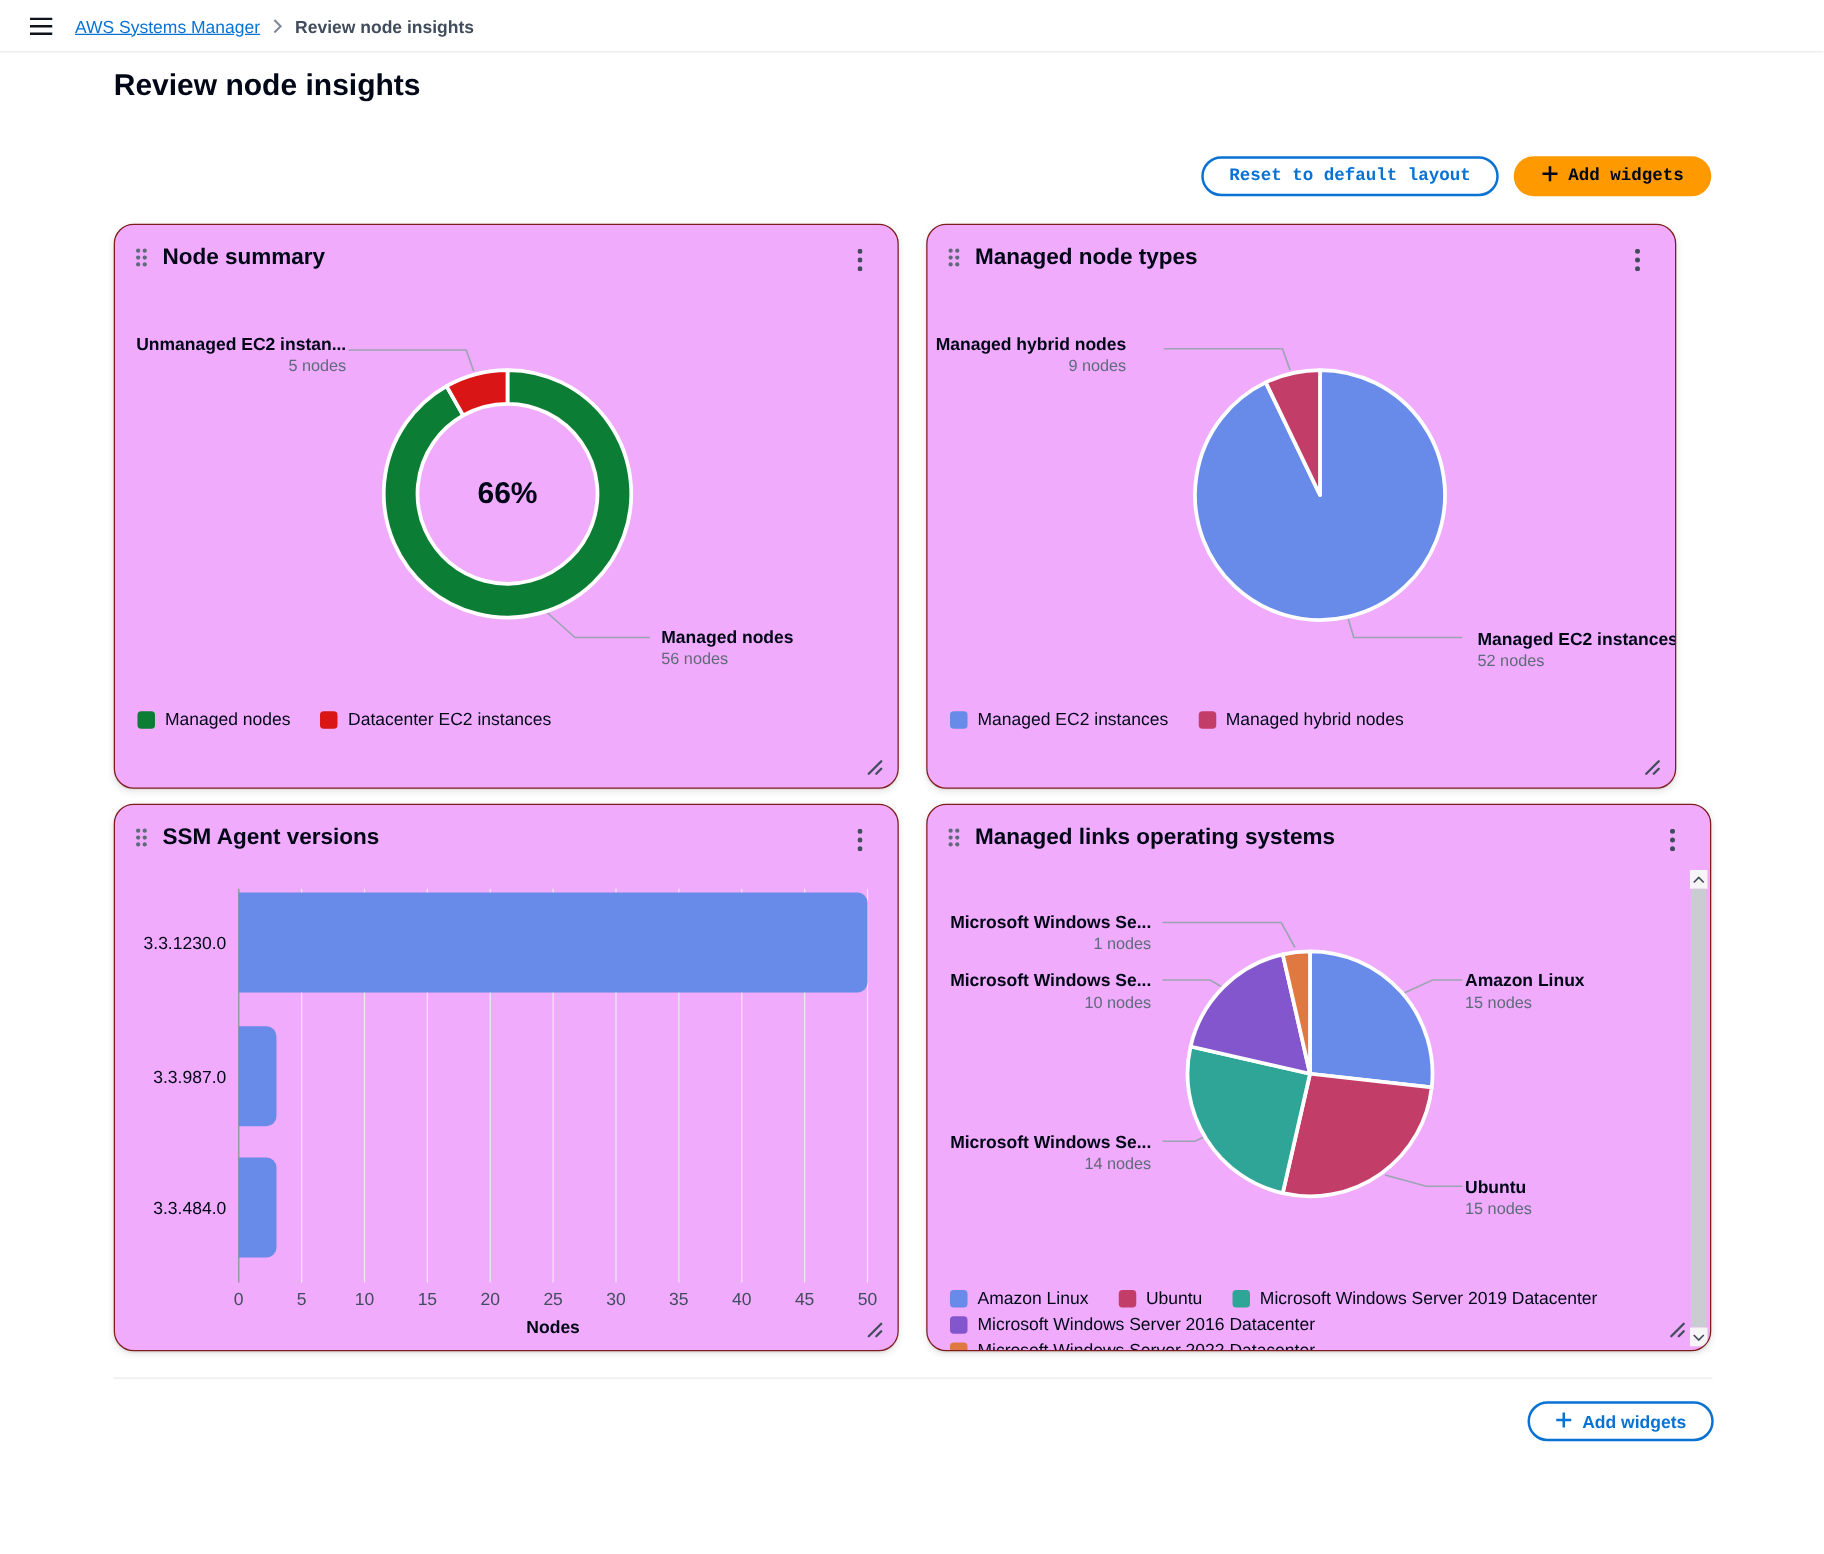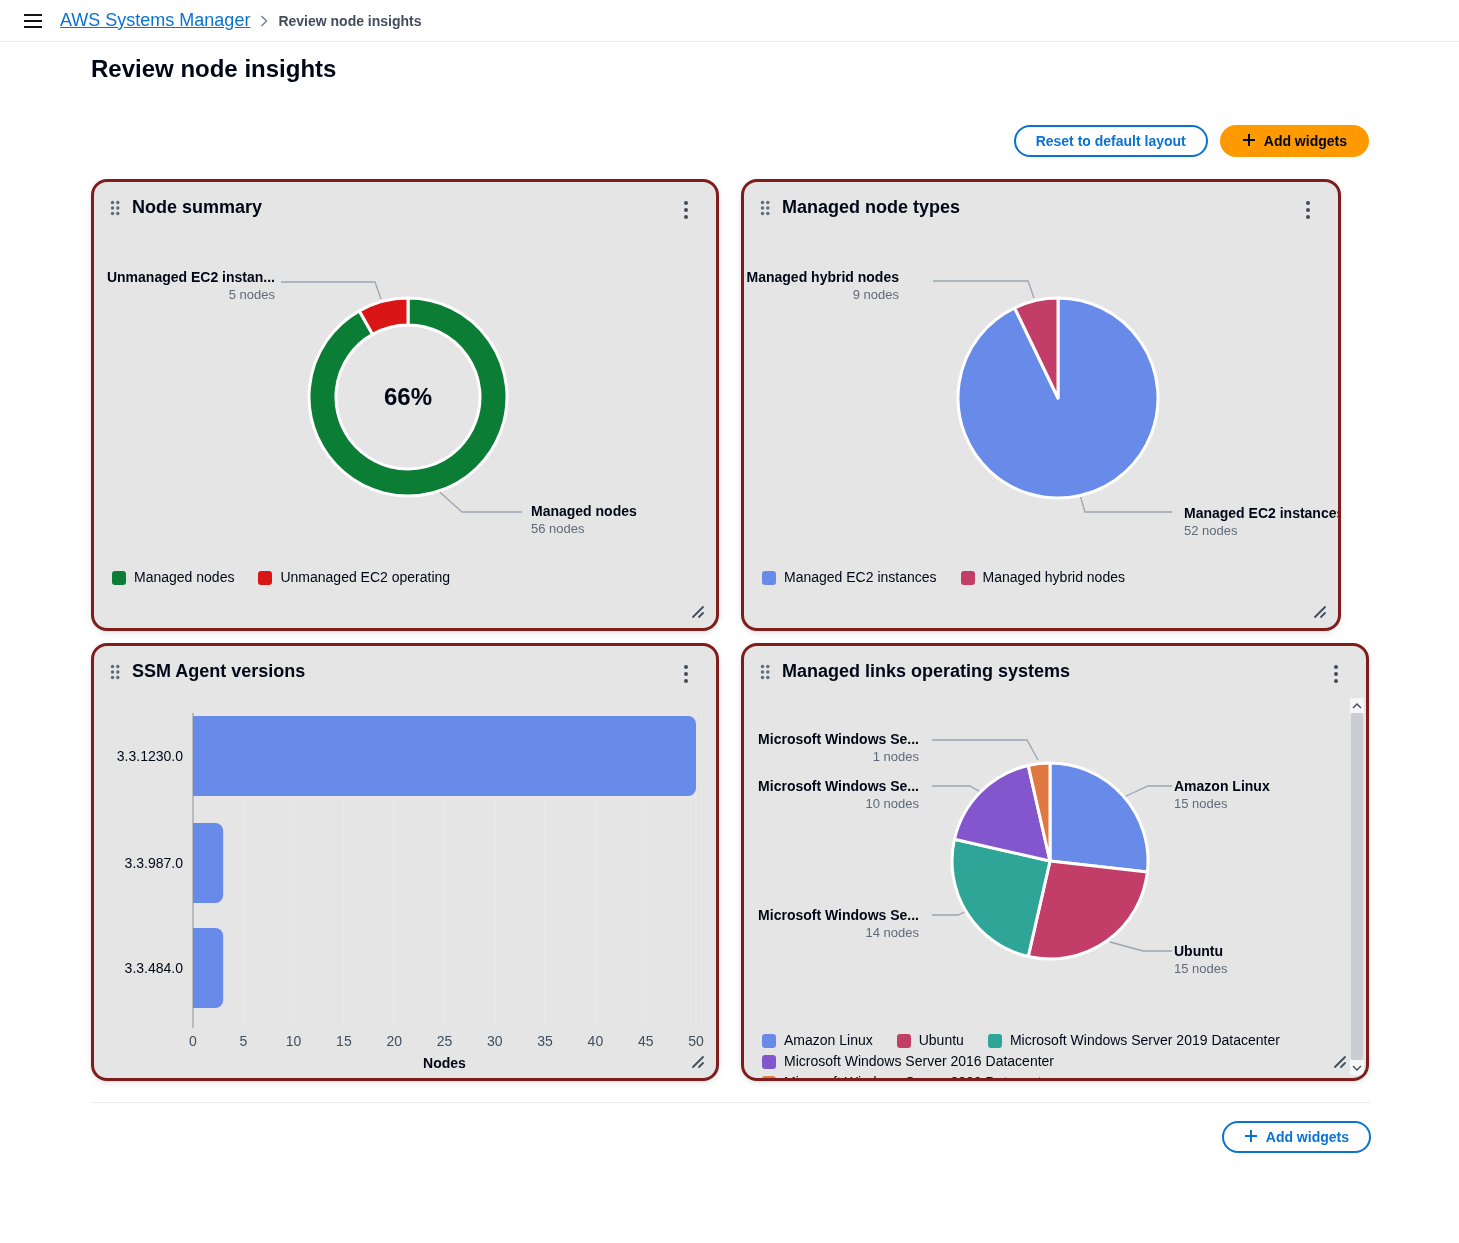--- a/index.html
+++ b/index.html
@@ -3,34 +3,34 @@
 <meta charset="utf-8">
 <style>
   * { margin:0; padding:0; box-sizing:border-box; }
   html,body { background:#fff; }
   body { font-family:"Liberation Sans", sans-serif; color:#000716; }
   .page { position:relative; width:1459px; height:1243px; overflow:hidden; background:#fff; }
 
   
   .topbar { position:absolute; left:0; top:0; width:1459px; height:42px; display:flex; align-items:center; padding-left:24px; border-bottom:1px solid #eaeded; background:#fff; }
   .hamburger { display:inline-flex; margin-right:18px; cursor:pointer; }
-  .crumb-link { font-size:18px; color:#0972d3; text-decoration:underline; cursor:pointer; }
+  .crumb-link { font-size:14px; color:#0972d3; text-decoration:underline; cursor:pointer; }
   .crumb-sep { margin:0 10px; display:inline-flex; }
   .crumb-current { font-size:14px; font-weight:700; color:#414d5c; }
 
   
   .h1 { position:absolute; left:91px; top:55px; font-size:24px; font-weight:700; color:#000716; }
   .desc { position:absolute; left:91px; top:91px; font-size:14px; color:#414d5c; }
 
-  .actions { position:absolute; top:125px; right:90px; display:flex; gap:12px; }
+  .actions { position:absolute; top:125px; right:90px; display:flex; gap:12px;font-family:Liberation Mono, monospace; }
   .btn { display:inline-flex; align-items:center; gap:8px; height:32px; padding:0 20px; border-radius:20px; border:2px solid #0972d3; background:#fff; color:#0972d3; font-weight:700; font-size:14px; cursor:pointer; font-family:inherit; white-space:nowrap; }
   .btn-primary { background:#ff9900; border-color:#ff9900; color:#000716; }
 
   
-  .card { position:absolute; background:#e5e5e5; border:3px solid #7f1d1d; border-radius:16px; box-shadow:0 1px 1px rgba(0,7,22,.05), 0 2px 6px rgba(0,7,22,.10); overflow:hidden; }
+  .card { position:absolute; background:#f0abfc; border:1px solid #7f1d1d; border-radius:16px; box-shadow:0 1px 1px rgba(0,7,22,.05), 0 2px 6px rgba(0,7,22,.10); overflow:hidden; }
   .card-header { position:absolute; left:16px; top:15px; right:16px; display:flex; align-items:center; }
   .drag { display:inline-flex; margin-right:12px; cursor:grab; }
   .card-title { font-size:18px; font-weight:700; color:#000716; }
   .menu-btn { position:absolute; right:4px; top:0; background:none; border:none; cursor:pointer; padding:4px 8px; }
   .chart { position:absolute; left:0; top:0; }
   .callout { position:absolute; }
   .callout.r { text-align:right; }
   .co-label { font-size:14px; font-weight:700; color:#000716; line-height:18px; white-space:nowrap; }
   .co-sub { font-size:13px; color:#5f6b7a; line-height:18px; white-space:nowrap; }
   .donut-center { position:absolute; left:314px; top:215px; transform:translate(-50%,-50%); font-size:24px; font-weight:700; color:#000716; }
@@ -127,21 +127,21 @@
       <div class="co-label">Managed nodes</div>
       <div class="co-sub">56 nodes</div>
     </div>
     <div class="legend" style="top:386px;max-width:592px">
       <span class="legend-item">
           <i class="sw" style="background: rgb(12, 125, 53);"></i>
           <span>Managed nodes</span>
         </span>
       <span class="legend-item">
           <i class="sw" style="background: rgb(217, 21, 21);"></i>
-          <span>Unmanaged EC2 operating</span>
+          <span>Datacenter EC2 instances</span>
         </span>
     </div>
     <span class="resize">
       <svg width="16" height="16" viewBox="0 0 16 16">
           <g stroke="#414d5c" stroke-width="1.8" stroke-linecap="round">
             <line x1="3" y1="13" x2="13" y2="3"></line>
             <line x1="9" y1="13" x2="13" y2="9"></line>
           </g>
         </svg>
     </span>

